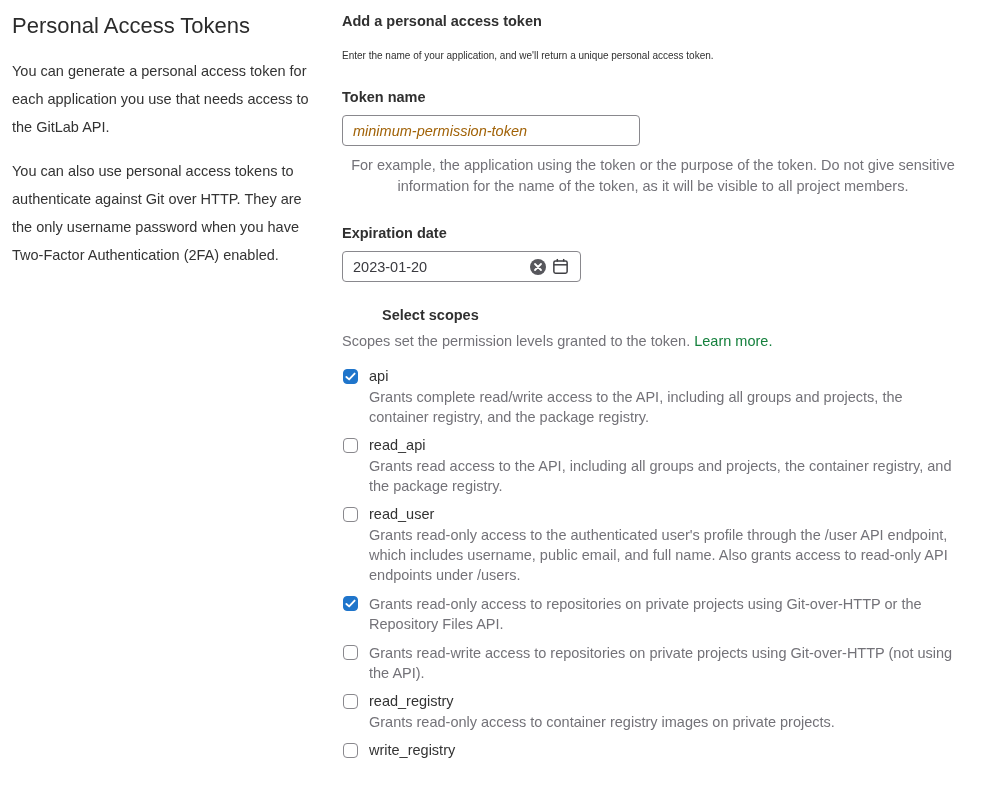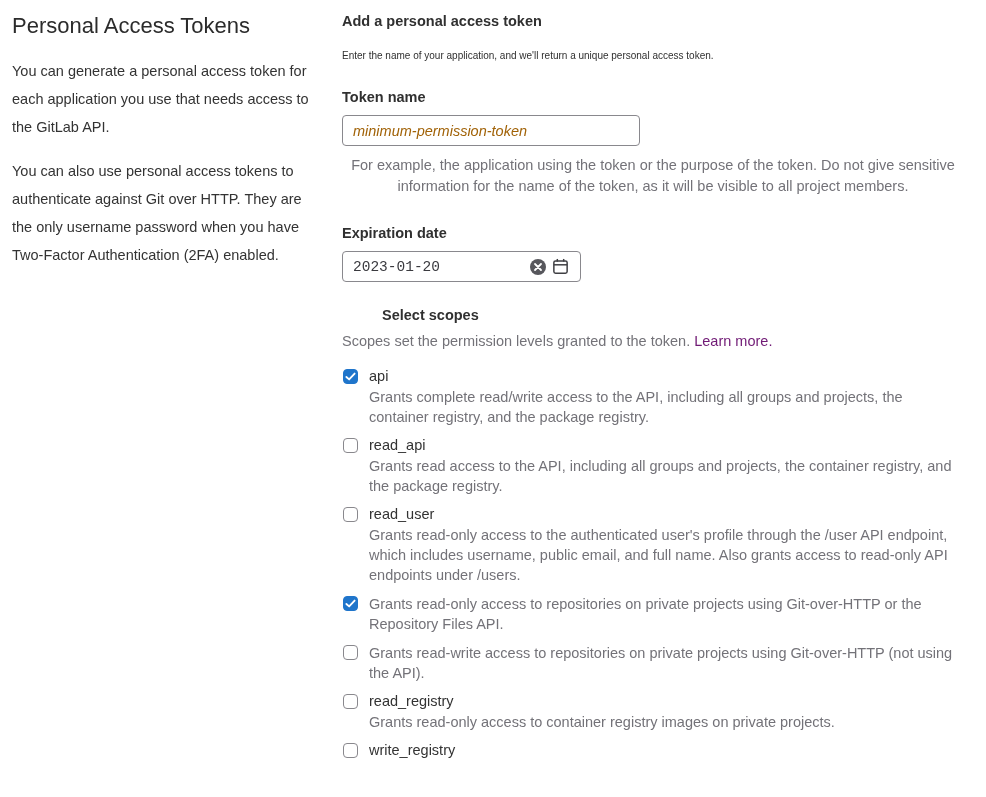--- a/index.html
+++ b/index.html
@@ -45,30 +45,30 @@
     margin-top: 9px; font-size: 14.5px; line-height: 21px; color: #737278; text-align: center;
   }
 
   .date-field {
     margin-top: 9px; width: 239px; height: 31px;
     border: 1px solid #89888d; border-radius: 4px;
     display: flex; align-items: center; padding: 0 9px 0 0; background: #fff;
   }
   .date-field input {
     border: none; outline: none; flex: 1; min-width: 0;
-    font-family: Liberation Mono, monospace;
+    font-family: Liberation Sans, sans-serif;
     font-size: 14.5px; color: #3a3a3f; padding: 0 10px; background: transparent;
   }
   .icon-btn {
     display: flex; align-items: center; justify-content: center;
     width: 22px; height: 22px; cursor: pointer; flex-shrink: 0;
   }
 
   .scopes-hint { margin-top: 7px; font-size: 14.5px; line-height: 20px; color: #737278; }
-  .scopes-hint a { color: #701a75; text-decoration: none; }
+  .scopes-hint a { color: #15803d; text-decoration: none; }
 
   .scopes-list { margin-top: 15px; }
   .scope-row { display: flex; margin-bottom: 8px; }
   .checkbox {
     width: 15px; height: 15px; flex-shrink: 0;
     border: 1px solid #89888d; border-radius: 4px; background: #fff;
     margin: 3px 11px 0 1px;
     display: flex; align-items: center; justify-content: center;
     cursor: pointer;
   }

